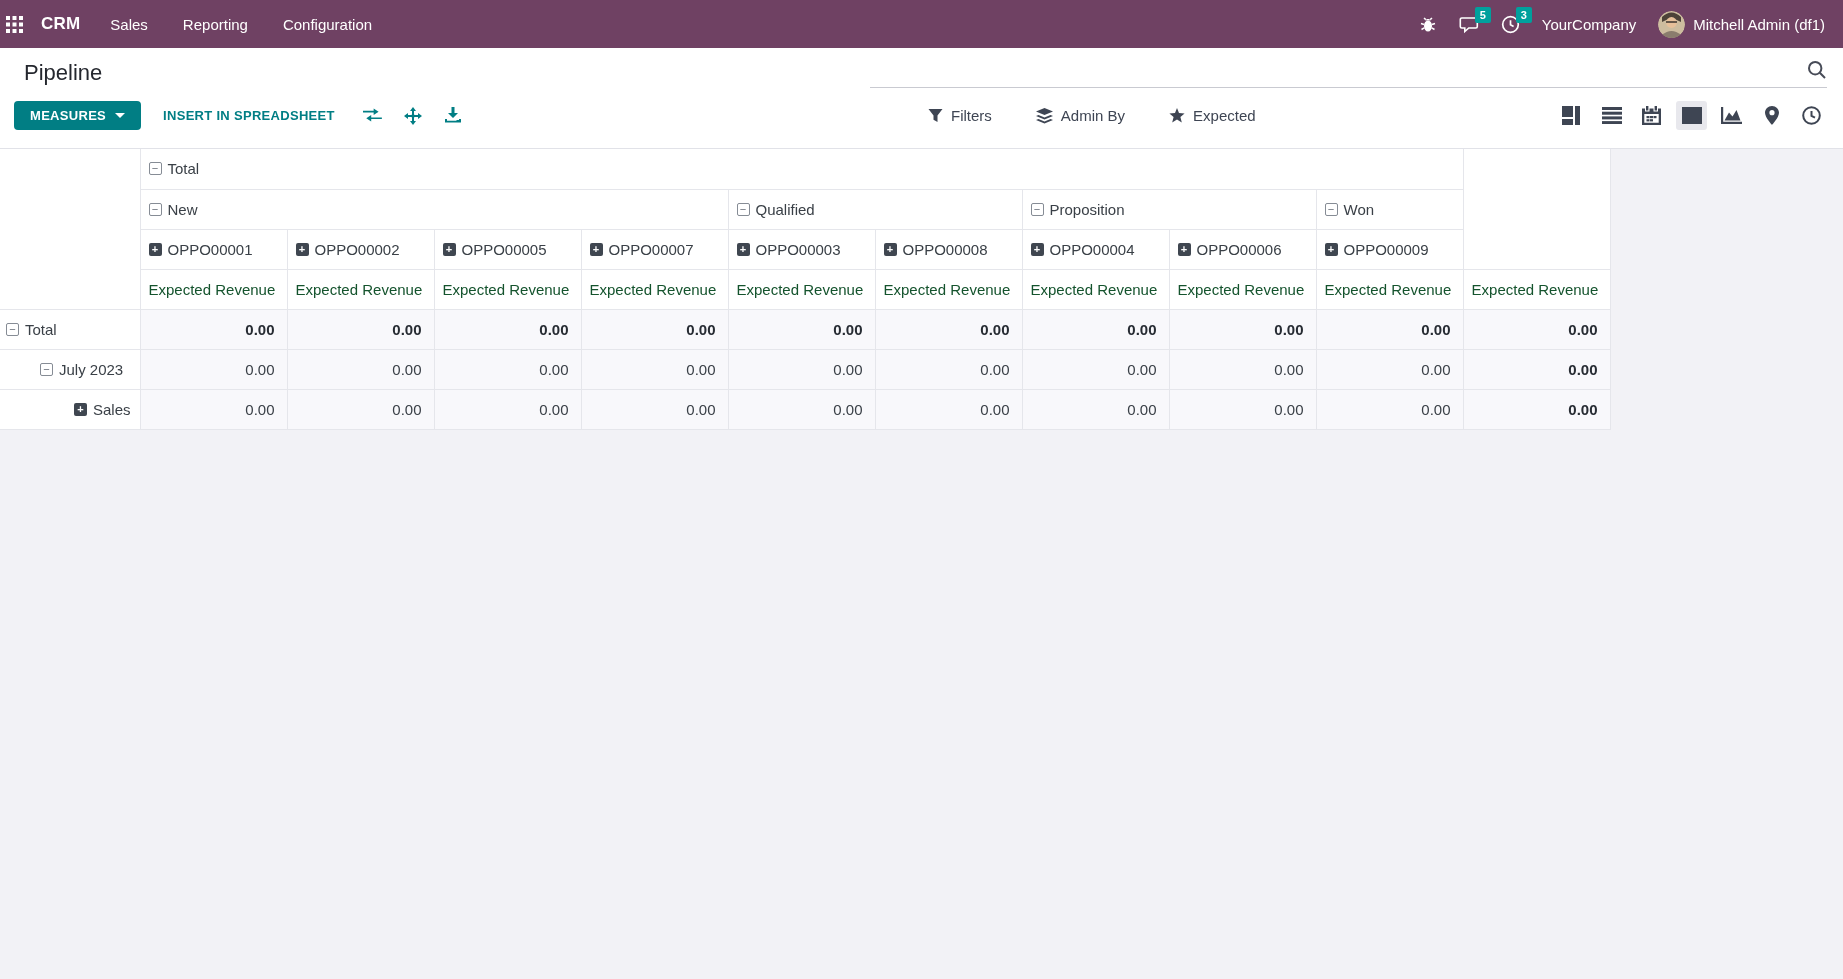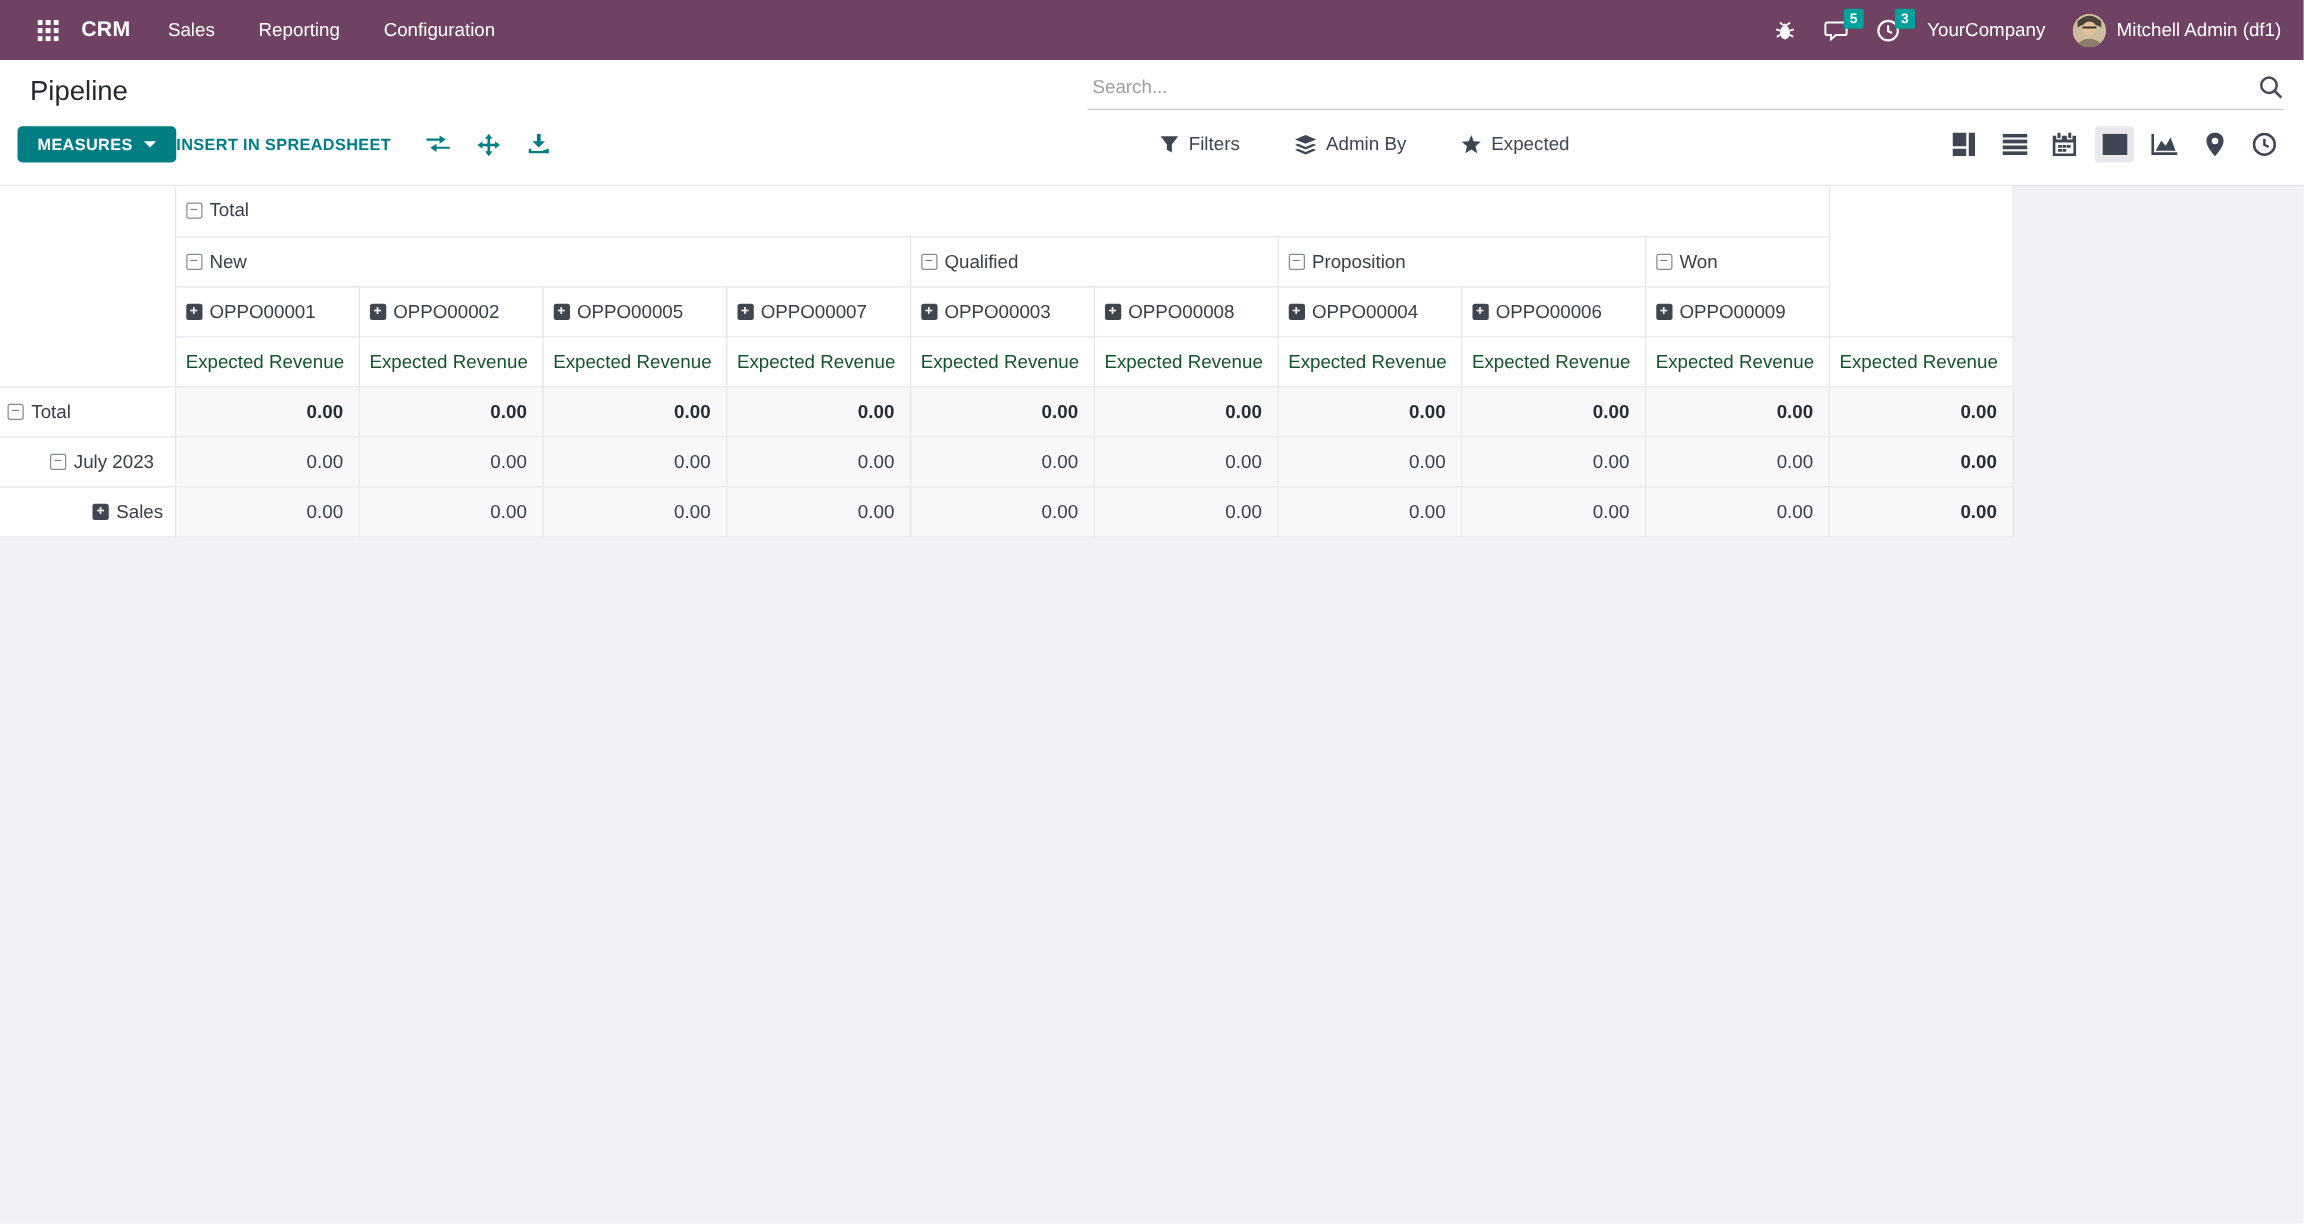--- a/index.html
+++ b/index.html
@@ -15,21 +15,21 @@
     width:1843px;height:979px;overflow:hidden;position:relative;
     font-family:"Liberation Sans", sans-serif;background:#fff;color:#3a4047;
   }
   svg{display:block;}
   button{font-family:inherit;border:none;background:transparent;padding:0;cursor:pointer;}
 
   
   .topbar{
     position:absolute;top:0;left:0;right:0;height:48px;
     background:var(--topbar-bg);color:#fff;
-    display:flex;align-items:center;padding:0 18px 0 26px;
+    display:flex;align-items:center;padding:0 18px 0 2px;
   }
   .apps-btn{color:#fff;padding:4px;margin-right:14px;display:flex;}
   .brand{font-size:17px;font-weight:700;color:#fff;letter-spacing:.2px;margin-right:30px;}
   .topmenus{display:flex;align-items:center;gap:35px;}
   .topmenus button{color:#fff;font-size:15px;}
   .tb-right{margin-left:auto;display:flex;align-items:center;gap:22px;}
   .tb-icon{position:relative;color:#fff;display:flex;align-items:center;}
   .tb-badge{
     position:absolute;top:-8px;right:-12px;background:var(--badge);color:#fff;
     font-size:11px;line-height:16px;min-width:16px;height:16px;text-align:center;
@@ -48,21 +48,21 @@
   }
   .search-wrap input::placeholder{color:#9d9fa8;}
   .search-btn{position:absolute;right:0;top:6px;color:#474b57;}
 
   .cp-left{position:absolute;left:14px;top:50px;height:35px;display:flex;align-items:center;}
   .btn-measures{
     background:var(--accent);color:#fff;font-size:13px;font-weight:700;letter-spacing:.3px;
     height:29px;padding:0 16px;border-radius:4px;display:flex;align-items:center;gap:9px;
   }
   .caret-down{width:0;height:0;border-left:5px solid transparent;border-right:5px solid transparent;border-top:5px solid #fff;}
-  .btn-insert{color:var(--accent);font-size:13px;font-weight:700;letter-spacing:.3px;}
+  .btn-insert{color:var(--accent);font-size:13px;font-weight:700;letter-spacing:.3px;margin-left:22px;}
   .tool-btns{display:flex;align-items:center;gap:14px;margin-left:24px;color:var(--accent);}
   .tool-btns button{color:var(--accent);padding:4px;display:flex;}
 
   .cp-mid{position:absolute;left:928px;top:50px;height:35px;display:flex;align-items:center;gap:44px;}
   .cp-mid button{display:flex;align-items:center;gap:8px;font-size:15px;color:var(--icon-dark);}
   .cp-mid svg{color:var(--icon-dark);}
 
   .view-switcher{position:absolute;right:16px;top:50px;height:35px;display:flex;align-items:center;gap:9px;}
   .view-switcher button{width:31px;height:29px;display:flex;align-items:center;justify-content:center;color:var(--icon-dark);border-radius:3px;}
   .view-switcher button.active{background:#e8e8ed;}
@@ -159,21 +159,20 @@
       </span>
       <span>Mitchell Admin (df1)</span>
     </button>
   </div>
 </header>
 
 <div class="control-panel">
   <h1 class="page-title">Pipeline</h1>
 
   <div class="search-wrap">
-    <input type="text" placeholder="Search..." style="">
     <button class="search-btn">
       <span>
         <svg width="20" height="20" viewBox="0 0 20 20" fill="none" stroke="currentColor" stroke-width="2">
           <circle cx="8.2" cy="8.2" r="6.2"></circle>
           <path d="M12.8 12.8 L18 18"></path>
         </svg>
       </span>
     </button>
   </div>
 

